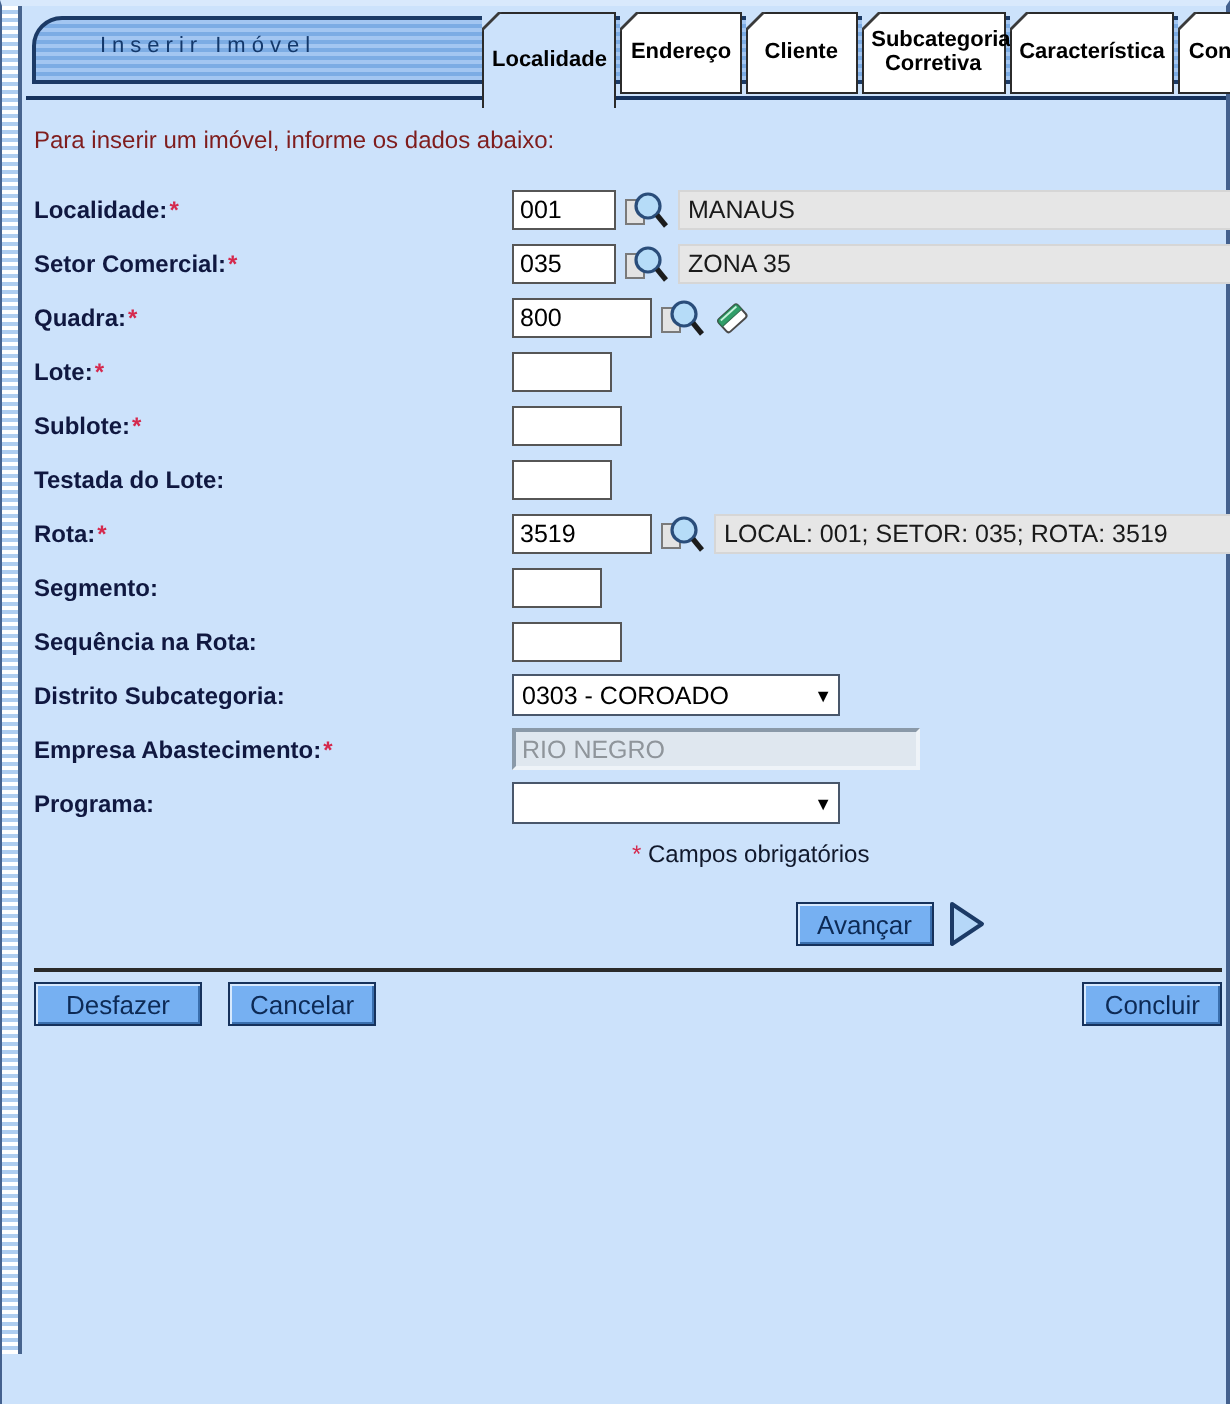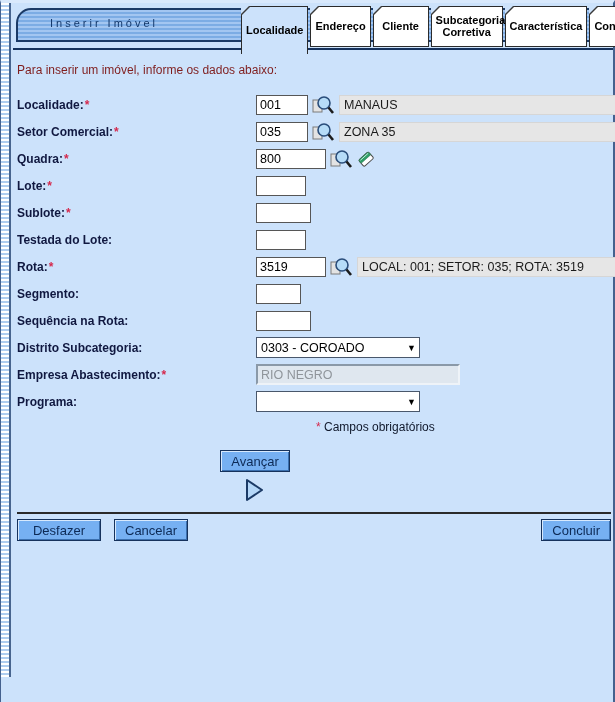--- a/index.html
+++ b/index.html
@@ -103,21 +103,21 @@
   
   .btn {
     background: #76b0f2; color: #0d2a55;
     border: 1px solid #16325c; font-size: 13px;
     font-family: "Liberation Sans", "DejaVu Sans", sans-serif;
     padding: 2px 10px; height: 22px; cursor: pointer;
     box-shadow: inset 1px 1px 0 #d7e9fd, inset -1px -1px 0 #3a6fae;
   }
   .avancar-row {
     display: flex; align-items: center; justify-content: flex-end;
-    gap: 6px; padding-right: 118px; margin-top: 16px; flex-direction: column;
+    gap: 6px; padding-right: 118px; margin-top: 16px;
   }
   .divider { border: none; border-top: 2px solid #2a2a2a; margin: 10px 2px 5px 2px; }
   .bottom-buttons { display: flex; gap: 13px; padding: 0 2px; }
   .btn.wide { min-width: 84px; }
   .btn.mid { min-width: 74px; }
   .btn.concluir { margin-left: auto; min-width: 68px; text-align: right; }
 
   
   .statusbar {
     position: absolute; left: 0; right: 0; bottom: 0; height: 25px;

